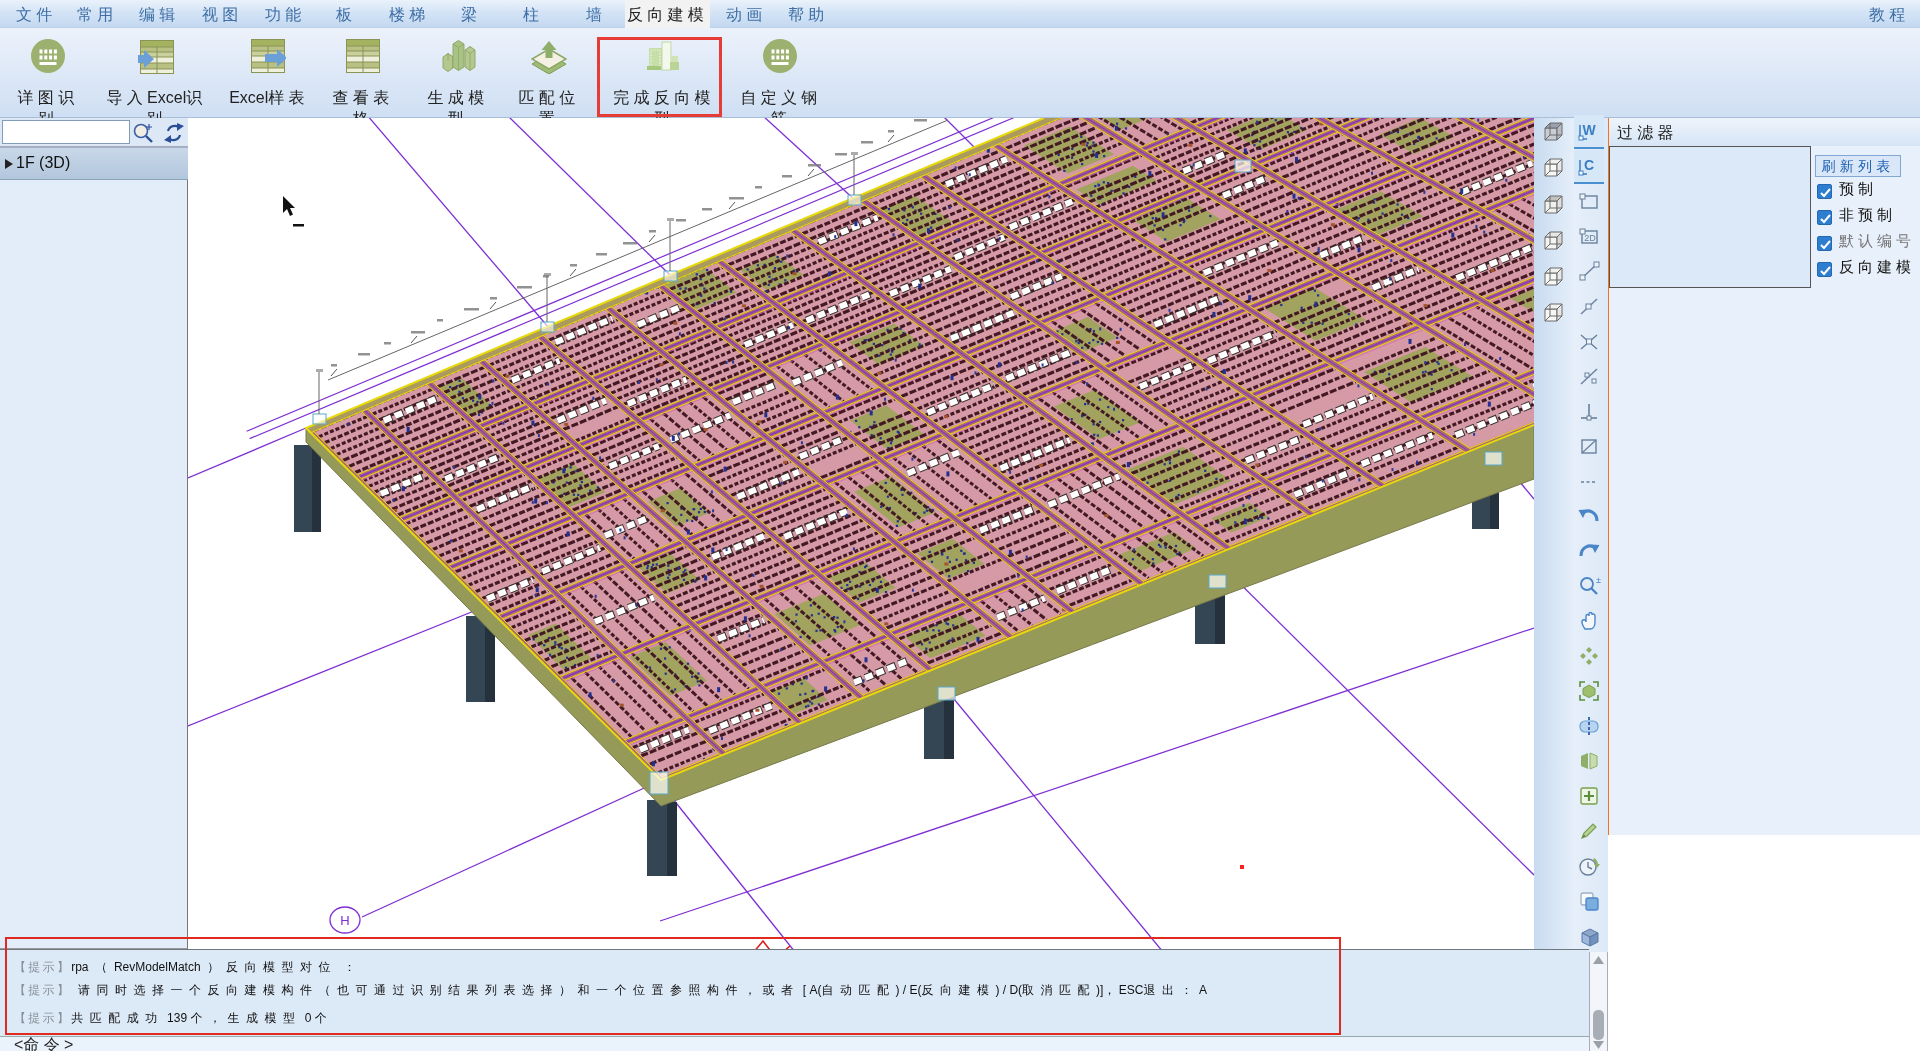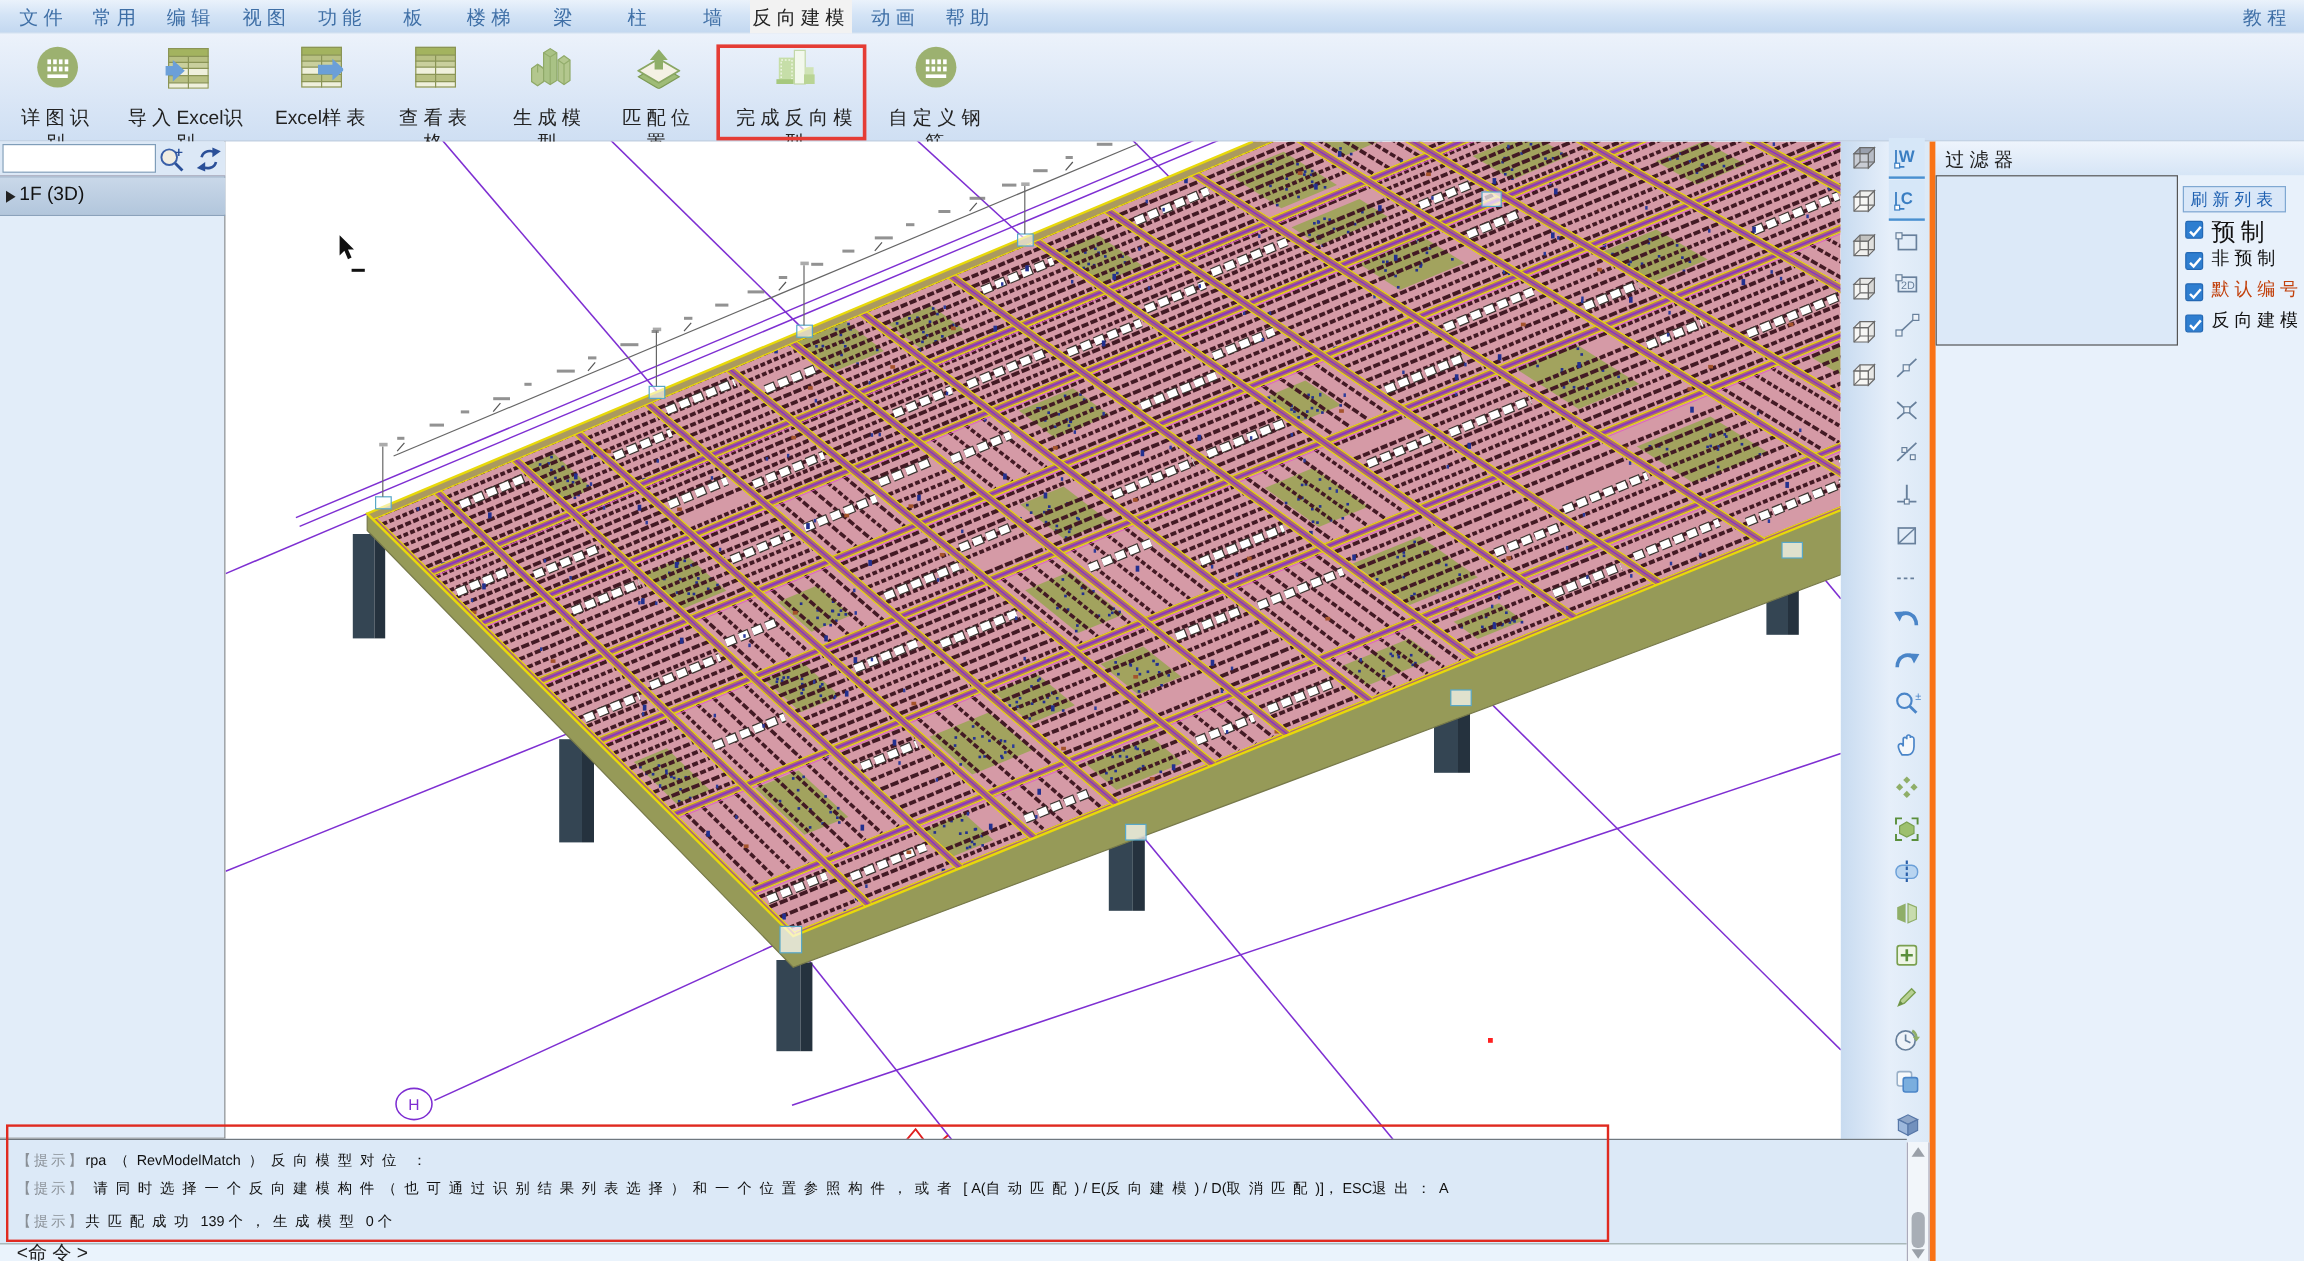--- a/index.html
+++ b/index.html
@@ -10,21 +10,21 @@
 .mtab{position:absolute;left:625px;top:0;width:85px;height:28px;background:#f2f2f2;text-align:center;padding-top:5px;font-size:16px}
 .toolbar{position:absolute;left:0;top:28px;width:1920px;height:90px;background:linear-gradient(#ecf2fb,#cfdff3);border-bottom:1px solid #a9bed8}
 .tbi{position:absolute}
 .tbl{position:absolute;top:60px;font-size:16px;color:#222;text-align:center}
 .lpanel{position:absolute;left:0;top:118px;width:188px;height:831px;background:#e2edf9;border-right:1px solid #777;border-bottom:1px solid #999}
 .searchrow{position:absolute;left:0;top:0;width:188px;height:29px;background:#dce8f6;border-bottom:1px solid #aab}
 .sbox{position:absolute;left:2px;top:2px;width:128px;height:24px;background:#fff;border:1px solid #7f9db9}
 .treerow{position:absolute;left:0;top:29px;width:188px;height:33px;background:linear-gradient(#c9d8e9,#b2c6dc);border-top:1px solid #9fb4ca;border-bottom:1px solid #8ba2bb;font-size:16px;color:#111;padding:6px 0 0 16px}
 .viewport{position:absolute;left:188px;top:118px;width:1346px;height:834px;background:#fff}
 .rstrip{position:absolute;left:1534px;top:118px;width:74px;height:834px;background:linear-gradient(90deg,#c8dbf0,#e6effa 55%,#dcE9f6)}
-.rpanel{position:absolute;left:1608px;top:118px;width:312px;height:933px;background:#e8f1fb;border-left:5px solid #f97316}
+.rpanel{position:absolute;left:1608px;top:118px;width:312px;height:717px;background:#e8f1fb;border-left:1px solid #f97316}
 .rhead{position:absolute;left:0;top:0;width:312px;height:28px;background:linear-gradient(#eef4fc,#d6e5f6)}
 .listbox{position:absolute;left:0;top:28px;width:202px;height:142px;background:#dce9f8;border:1px solid #555}
 .refresh{position:absolute;left:206px;top:37px;width:86px;height:22px;background:#d9e7f8;border:1px solid #7fa8d2;color:#1d5fb0;font-size:14px;text-align:center;padding-top:2px}
 .cmd{position:absolute;left:0;top:949px;width:1589px;height:87px;background:#dce9f7;border-top:1px solid #70787f}
 .cmdline{position:absolute;font-size:12px;white-space:pre;color:#111}
 .gray{color:#8a9097}
 .cmdrow{position:absolute;left:0;top:1036px;width:1589px;height:15px;background:#eaf3fc;border-top:1px solid #9aa;font-size:16px;color:#222;padding:0 0 0 14px;line-height:15px}
 .vscroll{position:absolute;left:1589px;top:952px;width:19px;height:99px;background:#f2f6fa;border-left:1px solid #aab;border-right:1px solid #aab}
 </style></head>
 <body>
@@ -2243,31 +2243,31 @@
 <div class="rpanel">
   <div class="rhead">
       <span class="cj" style="position:absolute;left:8px;top:5px;font-size:16px;color:#222">过滤器</span>
     </div>
   <div class="listbox"></div>
   <div class="refresh"><span class="cj">刷新列表</span></div>
   <div style="position:absolute;left:208px;top:66px;width:15px;height:15px;background:#2e7ed0;border:1px solid #2368b4;border-radius:2px">
 <svg width="15" height="15" viewBox="0 0 15 15">
         <path d="M3,8 l3,3 l6,-7" fill="none" stroke="#fff" stroke-width="2"></path>
       </svg></div>
-    <div class="cj" style="position:absolute;left:230px;top:62px;font-size:20px;color:#111;letter-spacing:4px">预制</div>
+    <div class="cj" style="position:absolute;left:230px;top:62px;font-size:15px;color:#111;letter-spacing:4px">预制</div>
     <div style="position:absolute;left:208px;top:92px;width:15px;height:15px;background:#2e7ed0;border:1px solid #2368b4;border-radius:2px">
 <svg width="15" height="15" viewBox="0 0 15 15">
         <path d="M3,8 l3,3 l6,-7" fill="none" stroke="#fff" stroke-width="2"></path>
       </svg></div>
     <div class="cj" style="position:absolute;left:230px;top:88px;font-size:15px;color:#111;letter-spacing:4px">非预制</div>
     <div style="position:absolute;left:208px;top:118px;width:15px;height:15px;background:#2e7ed0;border:1px solid #2368b4;border-radius:2px">
 <svg width="15" height="15" viewBox="0 0 15 15">
         <path d="M3,8 l3,3 l6,-7" fill="none" stroke="#fff" stroke-width="2"></path>
       </svg></div>
-    <div class="cj" style="position:absolute;left:230px;top:114px;font-size:15px;color:#c2410c;letter-spacing:4px">默认编号</div>
+    <div class="cj" style="position:absolute;left:230px;top:114px;font-size:15px;color:#737373;letter-spacing:4px">默认编号</div>
     <div style="position:absolute;left:208px;top:144px;width:15px;height:15px;background:#2e7ed0;border:1px solid #2368b4;border-radius:2px">
 <svg width="15" height="15" viewBox="0 0 15 15">
         <path d="M3,8 l3,3 l6,-7" fill="none" stroke="#fff" stroke-width="2"></path>
       </svg></div>
     <div class="cj" style="position:absolute;left:230px;top:140px;font-size:15px;color:#111;letter-spacing:4px">反向建模</div>
 </div>
 <div style="position:absolute;left:5px;top:937px;width:1336px;height:98px;border:2.5px solid #e02a20;z-index:30"></div>
 <div class="cmd">
   <div class="cmdline" style="left:14px;top:9px"><span class="gray">【提示】</span><span>rpa &nbsp;（ &nbsp;RevModelMatch &nbsp;） &nbsp;<span class="cj">反向模型对位</span> &nbsp;：</span></div>
   <div class="cmdline" style="left:14px;top:32px"><span class="gray">【提示】</span><span>&nbsp;&nbsp;<span class="cj">请同时选择一个反向建模构件（也可通过识别结果列表选择）和一个位置参照构件，或者</span> [ A(<span class="cj">自动匹配</span>) / E(<span class="cj">反向建模</span>) / D(<span class="cj">取消匹配</span>)]， ESC<span class="cj">退出</span>： &nbsp;A</span></div>

